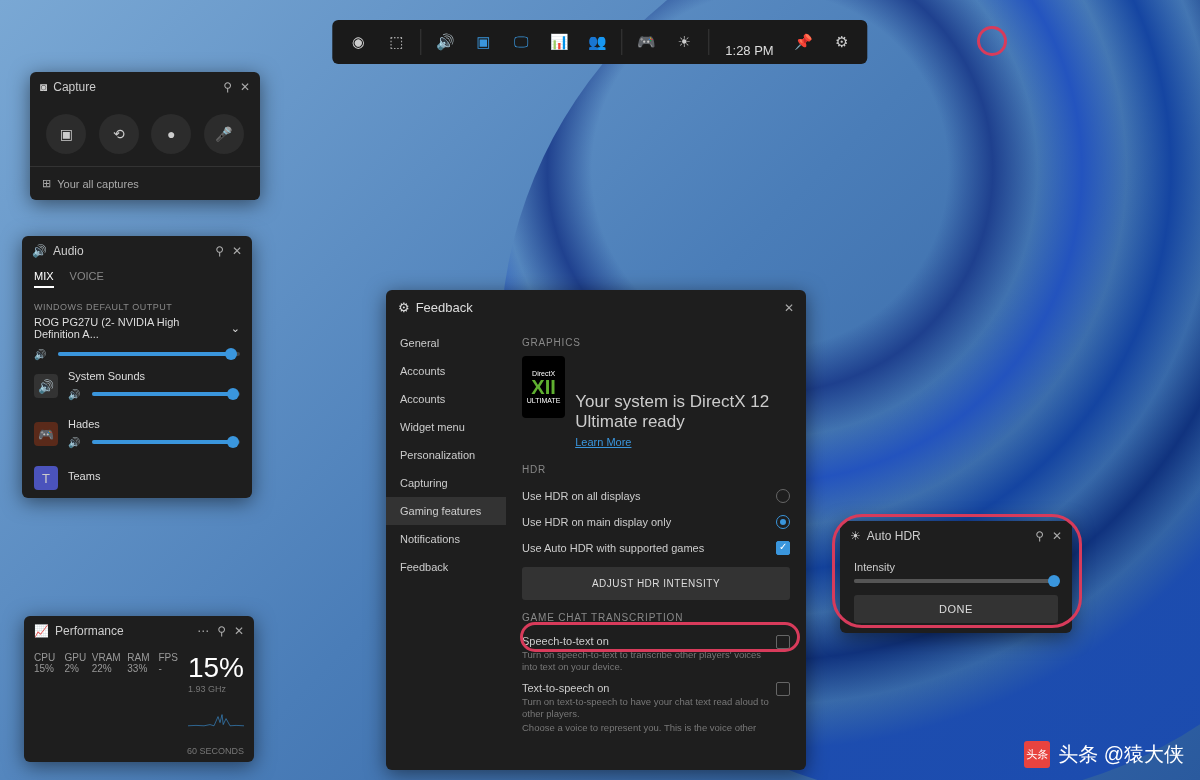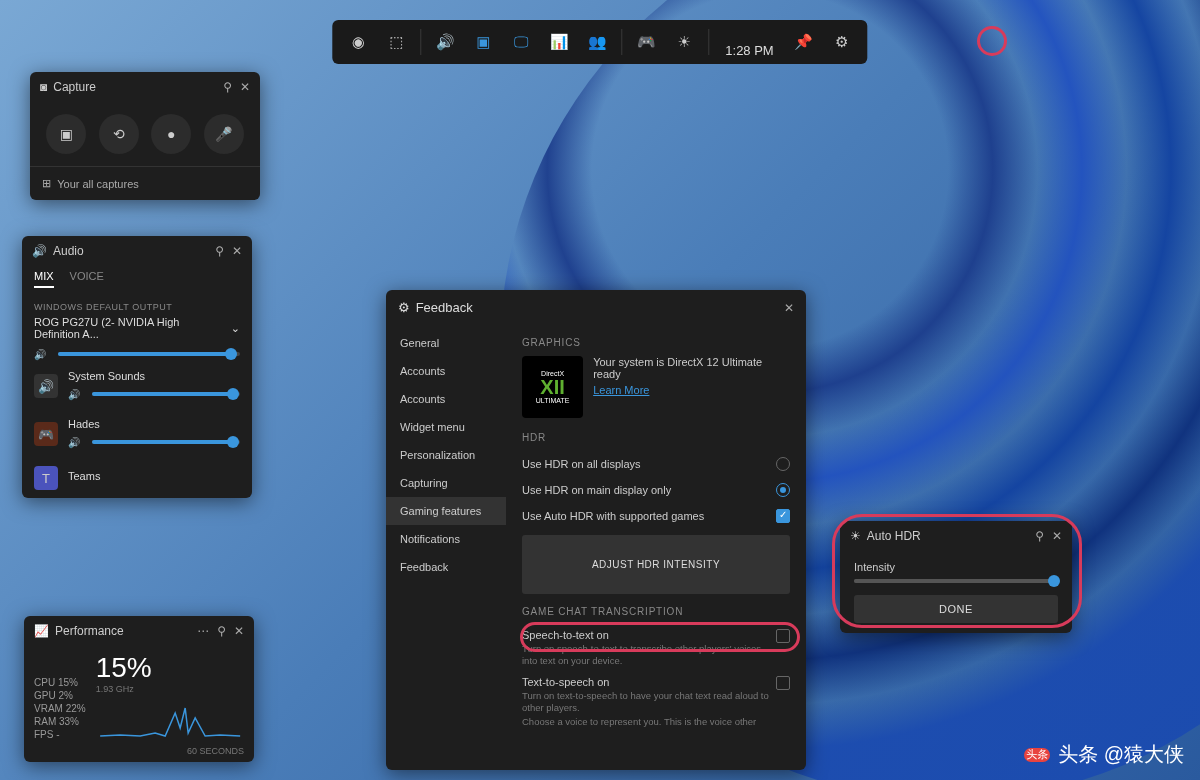--- a/index.html
+++ b/index.html
@@ -31,21 +31,21 @@
 .audio-device { font-size: 11px; color: #ddd; display: flex; justify-content: space-between; align-items: center; margin-bottom: 6px; gap: 8px; }
 .slider { position: relative; height: 4px; background: #444; border-radius: 2px; margin: 6px 0; }
 .slider-fill { position: absolute; height: 100%; background: #3a96dd; border-radius: 2px; }
 .slider-thumb { position: absolute; width: 12px; height: 12px; background: #3a96dd; border-radius: 50%; top: -4px; transform: translateX(-50%); }
 .audio-app { display: flex; align-items: center; gap: 10px; padding: 8px 0; }
 .audio-app-icon { width: 24px; height: 24px; background: #333; border-radius: 4px; display: flex; align-items: center; justify-content: center; font-size: 13px; }
 .audio-app-body { flex: 1; }
 .audio-app-name { font-size: 11px; color: #ddd; margin-bottom: 4px; }
 .perf { top: 616px; left: 24px; width: 230px; }
 .perf-body { display: flex; padding: 6px 10px 4px; gap: 10px; }
-.perf-stats { display: flex; flex-direction: column; gap: 2px; font-size: 10px; color: #999; justify-content: flex-end; }
+.perf-stats { display: flex; flex-direction: row; gap: 2px; font-size: 10px; color: #999; }
 .perf-stat { display: flex; gap: 6px; }
 .perf-main { flex: 1; }
 .perf-big { font-size: 28px; font-weight: 300; color: #fff; }
 .perf-sub { font-size: 9px; color: #777; }
 .perf-chart { height: 42px; margin-top: 4px; position: relative; }
 .perf-chart svg { width: 100%; height: 100%; }
 .perf-foot { text-align: right; font-size: 9px; color: #777; padding: 2px 10px 6px; }
 .settings { top: 290px; left: 386px; width: 420px; height: 480px; display: flex; flex-direction: column; }
 .settings-head { display: flex; justify-content: space-between; align-items: center; padding: 10px 12px; }
 .settings-title { font-size: 13px; color: #ddd; display:flex; align-items:center; gap:6px;}
@@ -53,41 +53,41 @@
 .settings-nav { width: 120px; padding: 4px 0; }
 .settings-nav-item { padding: 8px 14px; font-size: 11px; color: #ccc; cursor: pointer; }
 .settings-nav-item.active { background: #333; }
 .settings-content { flex: 1; padding: 4px 16px; overflow-y: auto; }
 .section-head { font-size: 10px; color: #888; letter-spacing: 0.8px; margin: 8px 0; }
 .dx-block { display: flex; gap: 10px; margin-bottom: 14px; }
 .dx-badge { width: 62px; height: 62px; background: #000; border-radius: 4px; display: flex; flex-direction: column; align-items: center; justify-content: center; }
 .dx-badge-txt { font-size: 7px; color: #fff; }
 .dx-badge-xii { font-size: 20px; font-weight: bold; color: #5fb030; line-height: 1; }
 .dx-badge-ult { font-size: 7px; color: #fff; }
-.dx-info { font-size: 11px; color: #ccc; }
+.dx-info { font-size: 17px; color: #ccc; margin-top: 36px; }
 .dx-link { color: #3a96dd; font-size: 11px; text-decoration: underline; cursor: pointer; display: inline-block; margin-top: 4px; }
 .hdr-row { display: flex; justify-content: space-between; align-items: center; padding: 6px 0; font-size: 11px; color: #ccc; }
 .chk { width: 14px; height: 14px; border: 1px solid #666; border-radius: 2px; cursor: pointer; }
 .chk.on { background: #3a96dd; border-color: #3a96dd; position: relative; }
 .chk.on::after { content: '✓'; position: absolute; color: #fff; font-size: 10px; top: -1px; left: 2px; }
 .radio { width: 14px; height: 14px; border: 1px solid #666; border-radius: 50%; cursor: pointer; }
 .radio.on { border-color: #3a96dd; }
 .radio.on::after { content: ''; display: block; width: 6px; height: 6px; background: #3a96dd; border-radius: 50%; margin: 3px; }
-.adjust-btn { background: #333; color: #ddd; font-size: 10px; letter-spacing: 0.5px; text-align: center; padding: 24px; border-radius: 3px; cursor: pointer; margin: 6px 0 12px; }
+.adjust-btn { background: #333; color: #ddd; font-size: 10px; letter-spacing: 0.5px; text-align: center; padding: 11px; border-radius: 3px; cursor: pointer; margin: 6px 0 12px; }
 .oval-mark { position: absolute; border: 3px solid #d83b5b; border-radius: 16px; pointer-events: none; }
 .oval-mark.o1 { width: 280px; height: 30px; top: 622px; left: 520px; }
 .sub-row { font-size: 11px; color: #ccc; padding: 4px 0; display: flex; justify-content: space-between; align-items: flex-start; }
 .sub-desc { font-size: 9.5px; color: #777; line-height: 1.3; margin-top: 2px; }
 .autohdr { top: 521px; left: 840px; width: 232px; }
 .autohdr-body { padding: 10px 14px; }
 .autohdr-label { font-size: 11px; color: #ccc; margin-bottom: 6px; }
 .done-btn { background: #333; color: #ddd; font-size: 11px; text-align: center; padding: 8px; border-radius: 3px; cursor: pointer; margin-top: 12px; letter-spacing: 0.5px; }
 .oval-mark.o2 { width: 250px; height: 114px; top: 514px; left: 832px; border-radius: 30px; }
 .attribution { position: absolute; bottom: 12px; right: 16px; font-size: 20px; color: #fff; display: flex; align-items: center; gap: 8px; font-weight: 500; }
-.attr-logo { width: 26px; height: 14px; background: #e8433f; color: #fff; font-size: 11px; display: flex; align-items: center; justify-content: center; border-radius: 12px; margin-left: 13px; }
+.attr-logo { width: 26px; height: 27px; background: #e8433f; color: #fff; font-size: 11px; display: flex; align-items: center; justify-content: center; border-radius: 3px; margin-left: 13px; }
 .vol-row { display: flex; align-items: center; gap: 6px; }
 .vol-val { font-size: 10px; color: #888; width: 18px; }
 </style>
 </head>
 <body>
 
 <div class="wallpaper"></div>
 
 <div class="topbar">
   <div class="topbar-btn">◉</div>

